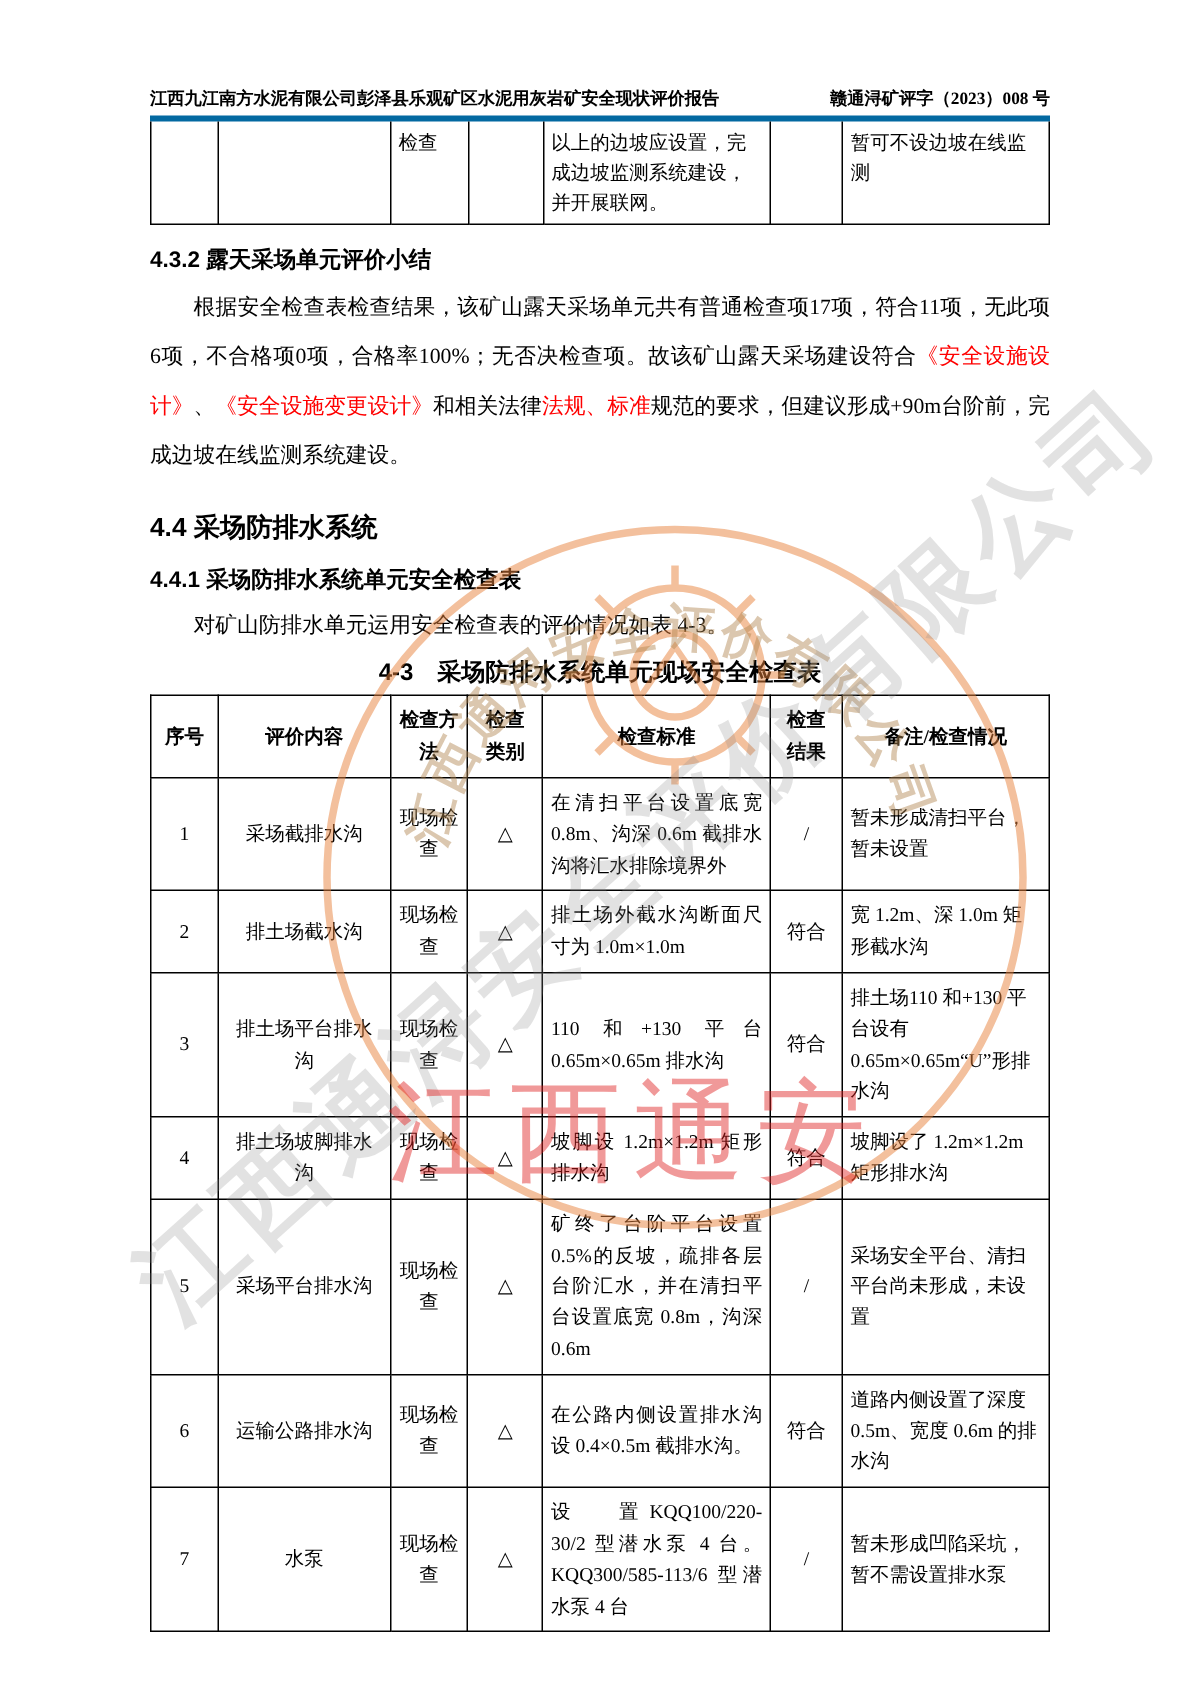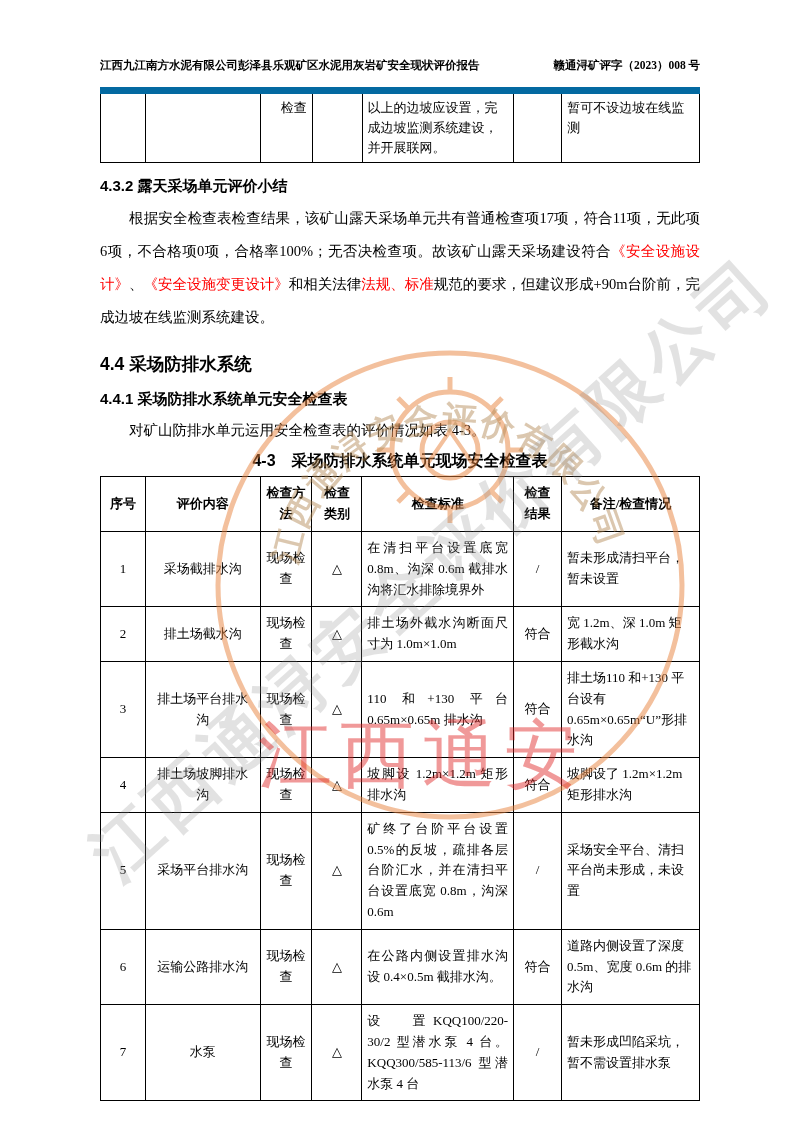--- a/index.html
+++ b/index.html
@@ -5,28 +5,28 @@
   * { box-sizing: border-box; }
   html,body { margin:0; padding:0; background:#ffffff; }
   .page {
     position:relative; width:800px; height:1130px; background:#fff; overflow:hidden;
     font-family:"Liberation Serif","DejaVu Serif",serif; color:#000;
   }
   .content { position:absolute; left:100px; top:58px; width:600px; z-index:1; }
 
   .doc-header{
     display:flex; justify-content:space-between; align-items:flex-end;
-    font-weight:bold; font-size:11.5px; padding-bottom:14px;
-    border-bottom:7px solid #0369a1; white-space:nowrap;
+    font-weight:bold; font-size:11.5px; padding-bottom:4px;
+    border-bottom:4px solid #0369a1; white-space:nowrap;
   }
   .doc-header .doc-number{ margin-left:10px; }
 
   table{ border-collapse:collapse; width:100%; font-size:13px; }
   .cont-table td{ border:1px solid #000; border-top:none; vertical-align:top; padding:4px 5px; height:66px; line-height:1.55; }
-  .cont-table .c-method{ text-align:right;margin-top:40px; }
+  .cont-table .c-method{ text-align:left;margin-top:40px; }
   .cont-table .c-standard{ text-align:left;margin-top:12px; }
   .cont-table .c-remark{ text-align:left; }
 
   .h-432,.h-441{ font-family:"Liberation Sans","DejaVu Sans",sans-serif; font-size:15px; font-weight:bold; margin:14px 0 6px; }
   .h-44{ font-family:"Liberation Sans","DejaVu Sans",sans-serif; font-size:17.5px; font-weight:bold; margin:18px 0 8px; }
   .para{ font-size:14.5px; line-height:33px; text-align:justify; text-indent:2em; margin:2px 0 0; }
   .para .red{ color:#ff0000; }
   .intro{ font-size:14.5px; line-height:30px; text-indent:2em; margin:2px 0 2px; }
   .caption{ font-family:"Liberation Sans","DejaVu Sans",sans-serif; text-align:center; font-weight:bold; font-size:16px; margin:6px 0 4px; }
 

